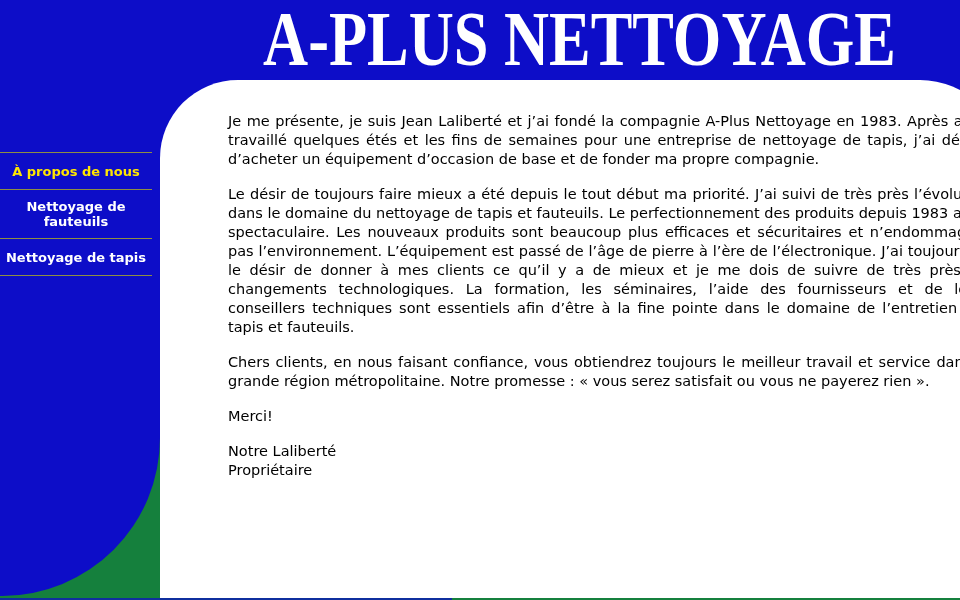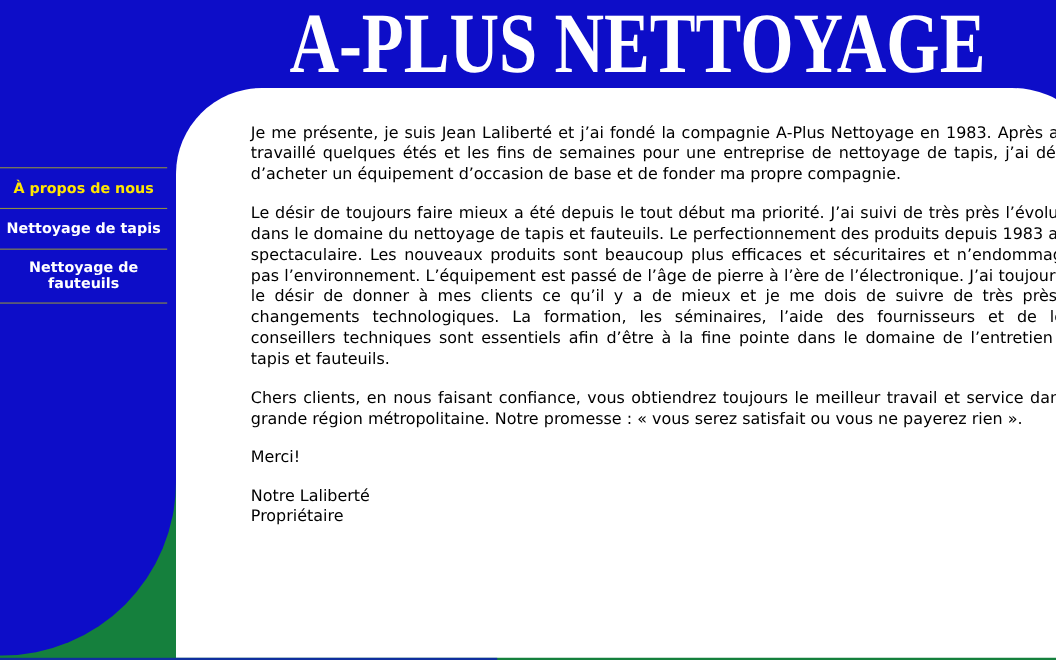--- a/index.html
+++ b/index.html
@@ -75,22 +75,22 @@
   <div class="sidebar-bg"></div>
   <div class="content-panel"></div>
   <div class="bottom-strip"></div>
 
   <div class="banner">
     <span class="banner-text">A-PLUS NETTOYAGE</span>
   </div>
 
   <nav class="menu">
     <a class="menu-item active">À propos de nous</a>
+    <a class="menu-item">Nettoyage de fauteuils</a>
     <a class="menu-item">Nettoyage de tapis</a>
-    <a class="menu-item">Nettoyage de fauteuils</a>
   </nav>
 
   <main class="content">
     <p>Je me présente, je suis Jean Laliberté et j’ai fondé la compagnie A-Plus Nettoyage en 1983. Après avoir travaillé quelques étés et les fins de semaines pour une entreprise de nettoyage de tapis, j’ai décidé d’acheter un équipement d’occasion de base et de fonder ma propre compagnie.</p>
     <p>Le désir de toujours faire mieux a été depuis le tout début ma priorité. J’ai suivi de très près l’évolution dans le domaine du nettoyage de tapis et fauteuils. Le perfectionnement des produits depuis 1983 a été spectaculaire. Les nouveaux produits sont beaucoup plus efficaces et sécuritaires et n’endommagent pas l’environnement. L’équipement est passé de l’âge de pierre à l’ère de l’électronique. J’ai toujours eu le désir de donner à mes clients ce qu’il y a de mieux et je me dois de suivre de très près les changements technologiques. La formation, les séminaires, l’aide des fournisseurs et de leurs conseillers techniques sont essentiels afin d’être à la fine pointe dans le domaine de l’entretien des tapis et fauteuils.</p>
     <p>Chers clients, en nous faisant confiance, vous obtiendrez toujours le meilleur travail et service dans la grande région métropolitaine. Notre promesse : « vous serez satisfait ou vous ne payerez rien ».</p>
     <p>Merci!</p>
     <p class="signature">
       <span>Notre Laliberté</span><br>
       <span>Propriétaire</span>

